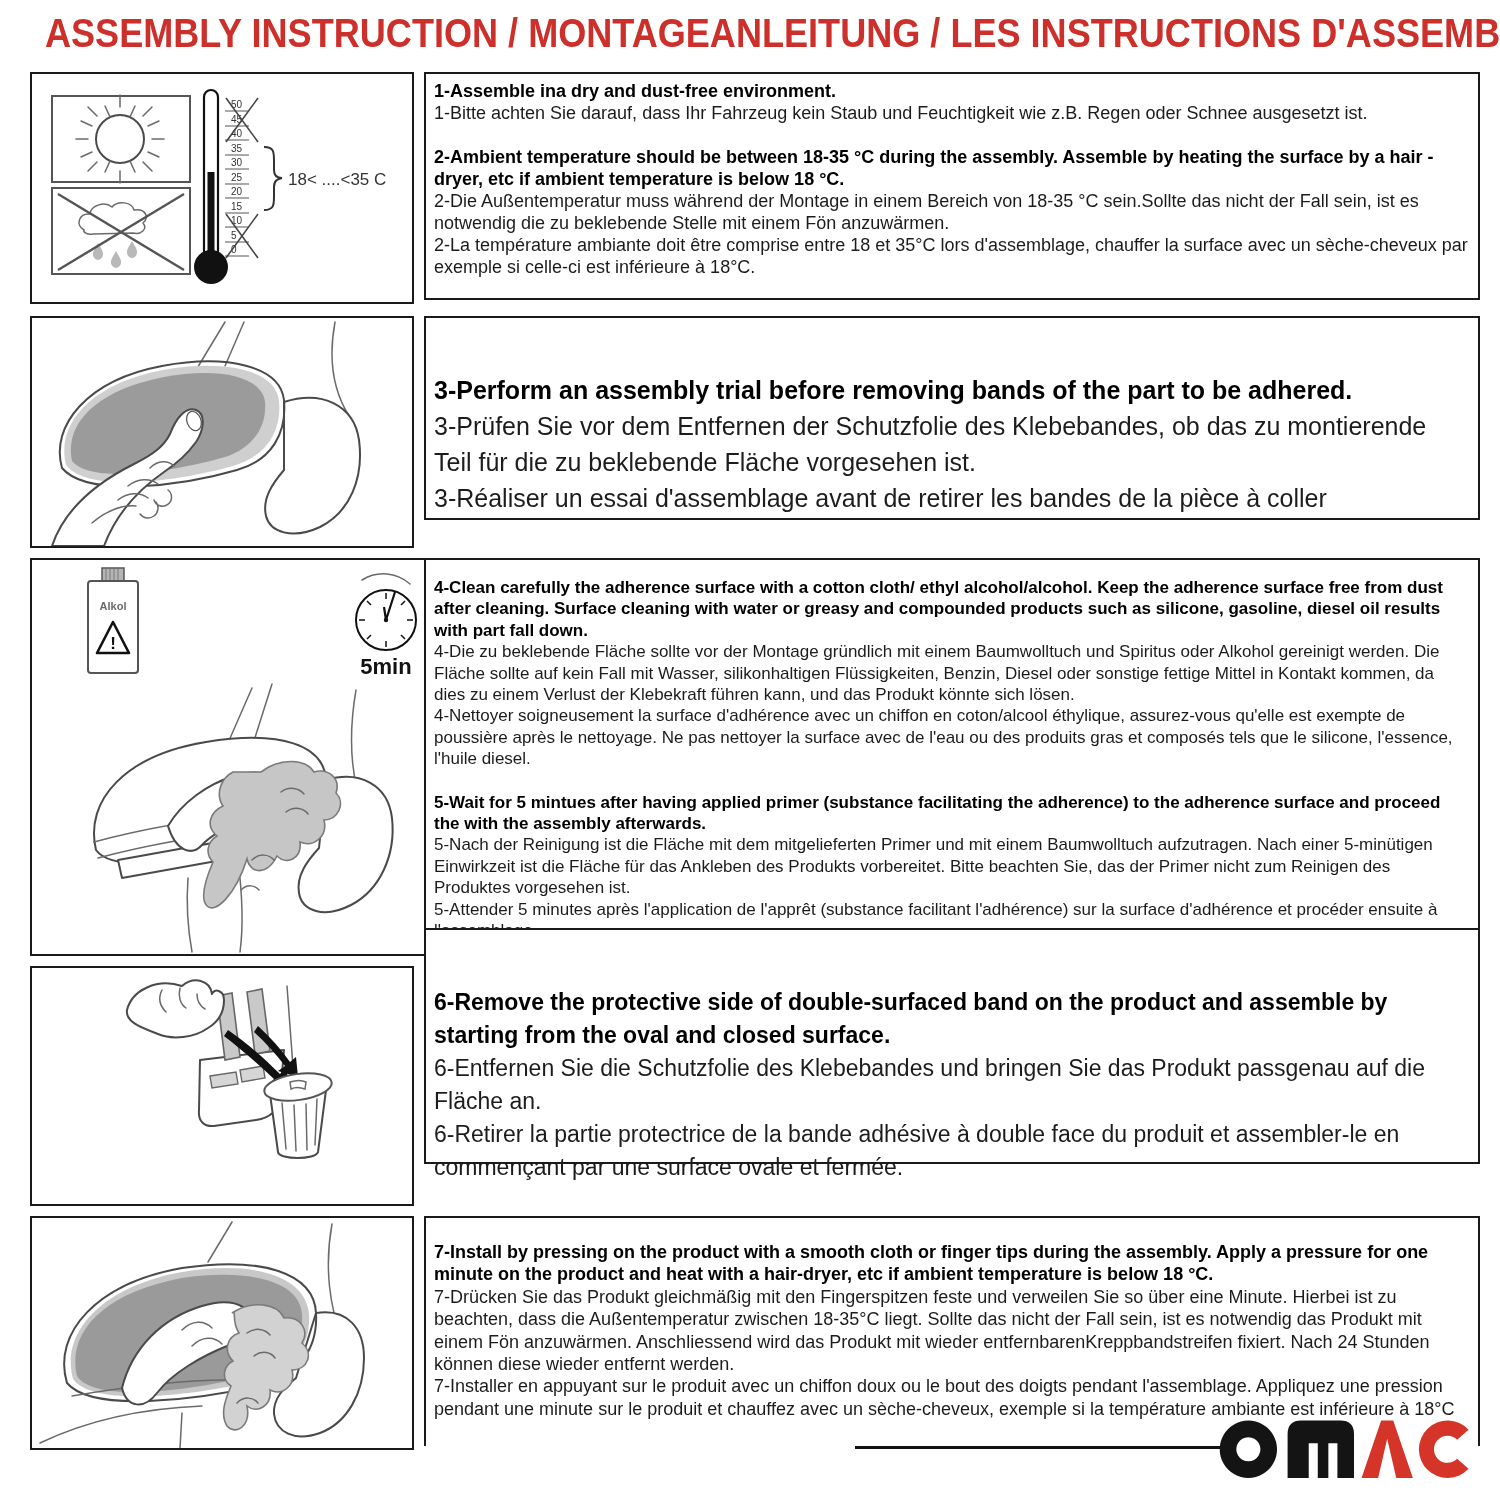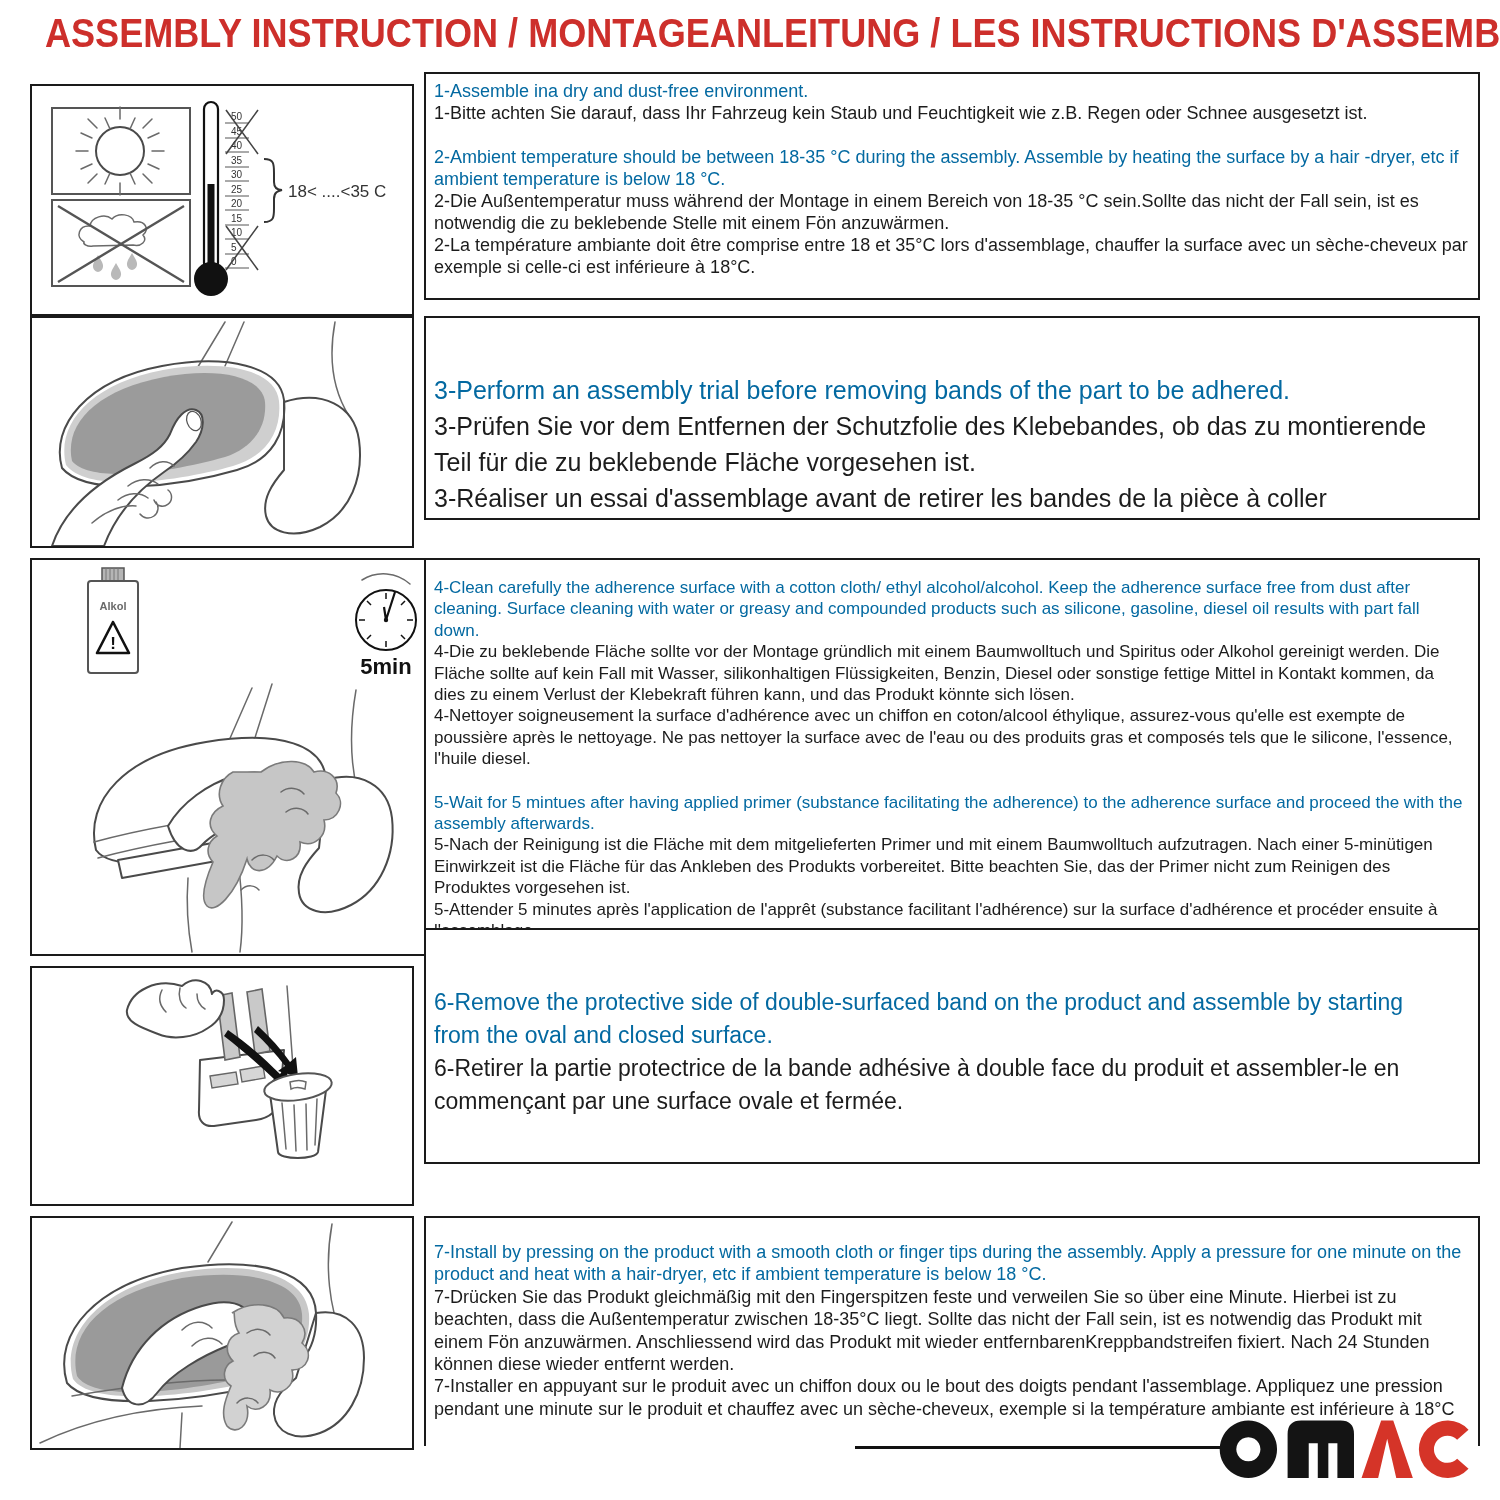--- a/index.html
+++ b/index.html
@@ -4,21 +4,21 @@
 <style>
   html,body{margin:0;padding:0;background:#fff;}
   .page{position:relative;width:1500px;height:1500px;background:#fff;overflow:hidden;
         font-family:"Liberation Sans",sans-serif;color:#1c1c1c;}
   .title{position:absolute;left:45px;top:10px;font-size:41px;font-weight:800;color:#cd2f2b;
          white-space:nowrap;transform:scaleX(.88);transform-origin:left center;letter-spacing:0;}
   .ibox{position:absolute;left:30px;width:380px;border:2px solid #1a1a1a;background:#fff;}
   .tbox{position:absolute;left:424px;width:1056px;border:2px solid #1a1a1a;background:#fff;
         box-sizing:border-box;padding:6px 10px 0 8px;}
   .tbox p{margin:0;}
-  .tbox p.b{font-weight:normal;color:#0369a1;}
+  .tbox p.b{font-weight:bold;color:#000000;}
   .tbox p.mt{margin-top:22px;}
   .s1{font-size:18px;line-height:22px;}
   .s2{font-size:25px;line-height:36px;}
   .s3{font-size:17px;line-height:21.4px;}
   .s4{font-size:23px;line-height:33px;max-width:995px;}
   .s5{font-size:18px;line-height:22.4px;}
   .pad2{padding-top:54px;}
   .pad4{padding-top:56px;}
   .nobot{border-bottom:none;}
   svg{display:block;}
@@ -28,21 +28,21 @@
   .illf{stroke:#4a4a4a;fill:#fff;stroke-width:2;stroke-linejoin:round;}
   .thin{stroke:#6a6a6a;stroke-width:1.5;fill:none;stroke-linecap:round;}
 </style>
 </head>
 <body>
 
 <div class="page">
 
   <div class="title">ASSEMBLY INSTRUCTION / MONTAGEANLEITUNG / LES INSTRUCTIONS D'ASSEMBLAGE</div>
 
-  <div class="ibox" style="top:84px;height:228px;">
+  <div class="ibox" style="top:72px;height:228px;">
     <svg width="380" height="228" viewBox="0 0 380 228">
       <g>
         <rect x="20" y="22" width="138" height="86" fill="#fff" stroke="#555" stroke-width="2"></rect>
         <circle cx="88" cy="65" r="24" class="ill"></circle>
         <g class="thin">
           <path d="M120,65h12M56,65H44M88,33V21M88,97v12M111,42l9-9M65,42l-9-9M111,88l9,9M65,88l-9,9M116,52l11-5M60,78l-11,5M116,78l11,5M60,52l-11-5M98,43l5-11M78,43l-5-11M98,87l5,11M78,87l-5,11"></path>
         </g>
       </g>
       <g>
         <rect x="20" y="114" width="138" height="86" fill="#fff" stroke="#555" stroke-width="2"></rect>
@@ -169,20 +169,21 @@
       <g>
         <path class="illf" d="M238,126l8,58c1,8 38,8 40,0l8,-62z"></path>
         <path class="thin" d="M250,135l4,46M262,137l2,46M274,136l1,46M285,131l-2,46"></path>
         <ellipse cx="266" cy="119" rx="34" ry="13" transform="rotate(-8 266 119)" fill="#fff" stroke="#555" stroke-width="2"></ellipse>
         <path class="thin" d="M258,114c6,-2 12,-2 16,0l-1,7c-5,-2 -10,-2 -14,0z"></path>
       </g>
     </svg>
   </div>
   <div class="tbox pad4" style="top:928px;height:236px;">
     <p class="b s4">6-Remove the protective side of double-surfaced band on the product and assemble by starting from the oval and closed surface.</p>
+    <p class="s4">6-Entfernen Sie die Schutzfolie des Klebebandes und bringen Sie das Produkt passgenau auf die Fläche an.</p>
     <p class="s4">6-Retirer la partie protectrice de la bande adhésive à double face du produit et assembler-le en commençant par une surface ovale et fermée.</p>
   </div>
 
   <div class="ibox" style="top:1216px;height:230px;">
     <svg width="380" height="230" viewBox="0 0 380 230">
       <path class="thin" d="M200,4l-24,40M300,6c-8,44 -2,84 10,114"></path>
       <path class="illf" d="M284,95c31,-5 48,15 48,45 0,35 -17,65 -44,75 -26,9 -44,-1 -46,-19 -1,-16 10,-26 22,-36z"></path>
       <path d="M41,161C28,113 72,68 150,54c72,-12 124,4 127,42 2,32 -16,58 -54,67 -58,14 -162,27 -182,-2z" fill="#c8c8c8" stroke="none"></path>
       <path d="M45,158C35,115 70,75 150,60c70,-10 118,4 120,36 2,30 -15,52 -52,62 -56,14 -155,28 -173,0z" fill="#9a9a9a" stroke="none"></path>
       <path class="ill" d="M35,165C20,115 65,65 150,50c80,-12 132,5 134,45 2,35 -16,63 -59,73 -60,14 -165,27 -190,-3z"></path>

